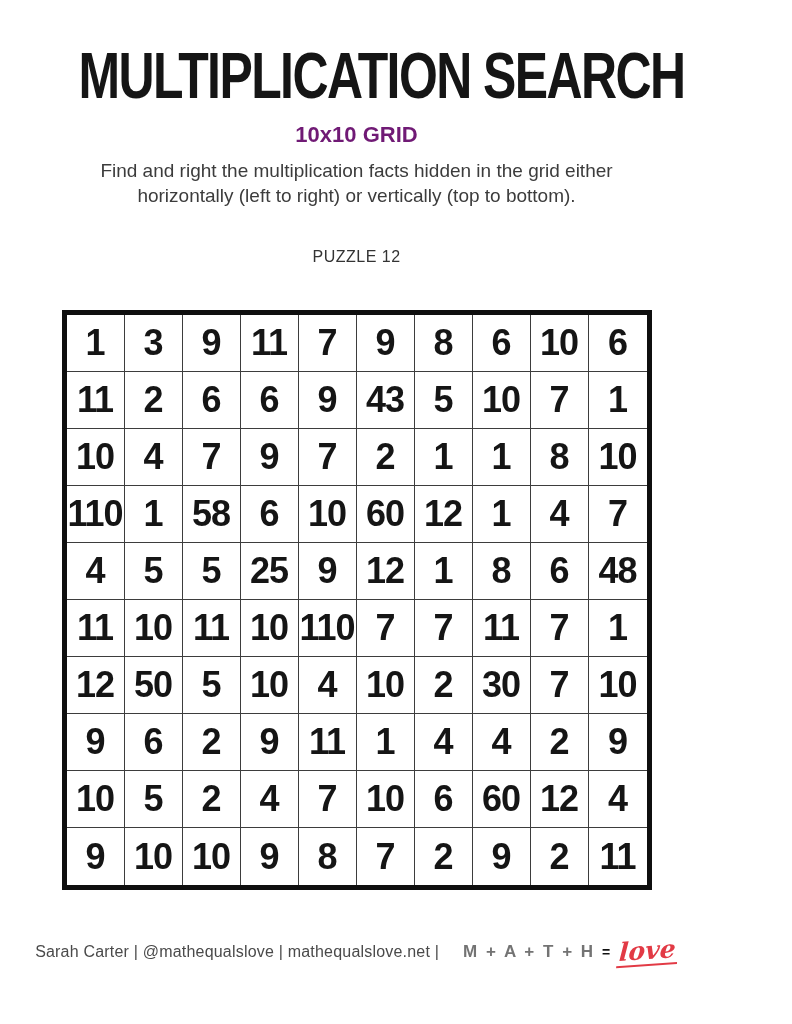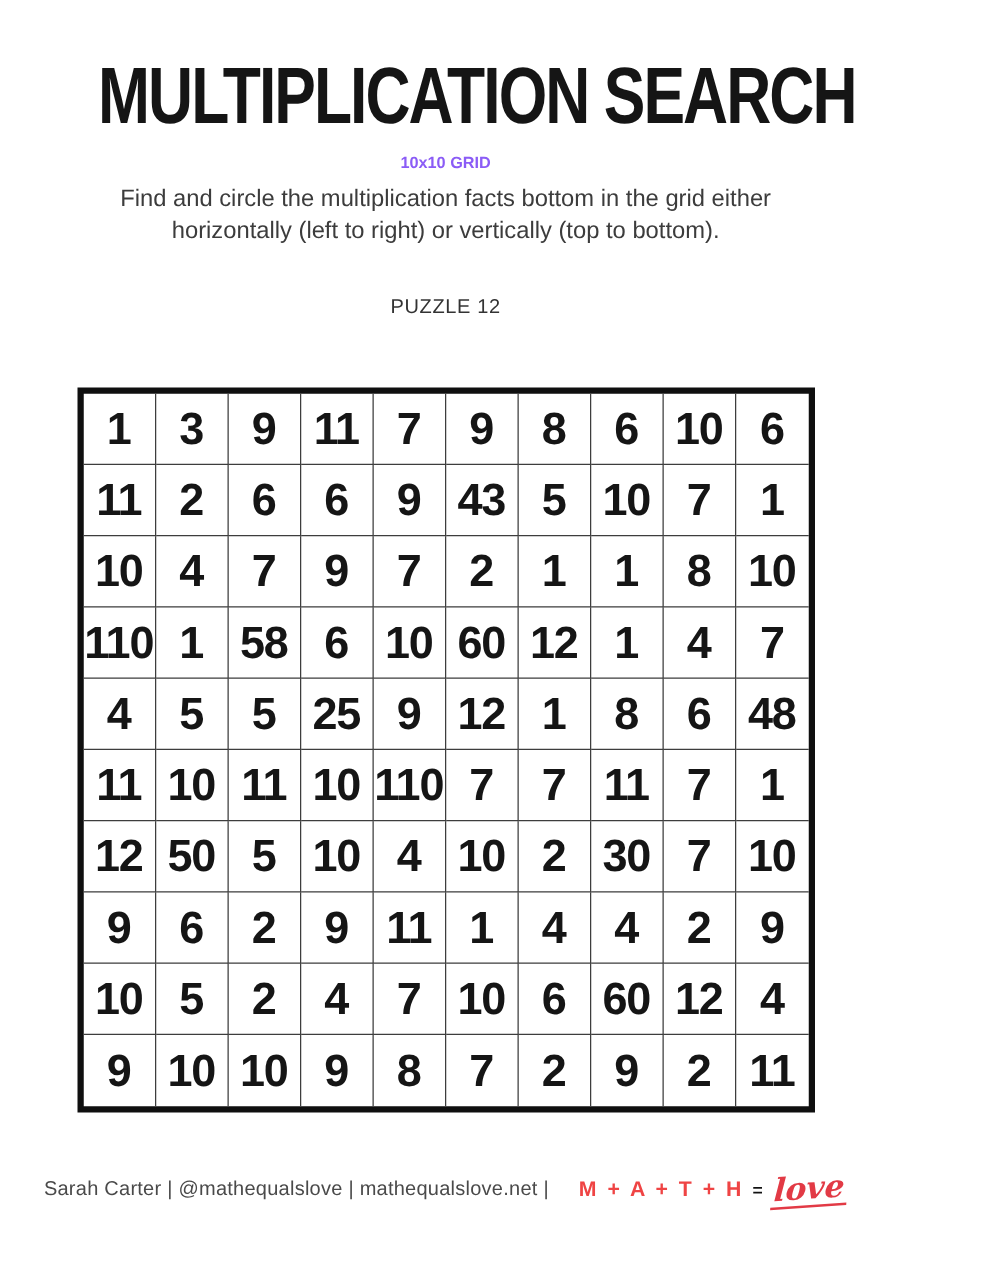--- a/index.html
+++ b/index.html
@@ -32,23 +32,23 @@
     letter-spacing: -2px;
     white-space: nowrap;
     color: #151515;
     transform: scaleX(0.78);
     transform-origin: 50% 50%;
     line-height: 1.0;
     margin: 0;
   }
   .subtitle {
     margin-top: 14px;
-    font-size: 13px;
-    font-weight: bold;
-    color: #8b5cf6;
+    font-size: 22px;
+    font-weight: bold;
+    color: #701a75;
     letter-spacing: 0px;
   }
   .instructions {
     margin-top: 10px;
     font-size: 19px;
     line-height: 25px;
     color: #3c3c3c;
   }
   .puzzle-label {
     margin-top: 40px;
@@ -103,21 +103,21 @@
     letter-spacing: 0.2px;
   }
   .brand {
     display: flex;
     align-items: center;
     gap: 7px;
   }
   .brand-text {
     font-size: 17px;
     font-weight: bold;
-    color: #ef4444;
+    color: #737373;
     letter-spacing: 2px;
   }
   .brand-equals {
     font-size: 14px;
     font-weight: bold;
     color: #111111;
   }
   .brand-love {
     font-family: "DejaVu Serif", serif;
     font-style: italic;
@@ -131,21 +131,21 @@
 </style>
 </head>
 <body>
 
 <div class="page">
 
   <div class="header">
     <div class="title">MULTIPLICATION SEARCH</div>
     <div class="subtitle">10x10 GRID</div>
     <div class="instructions">
-      <div>Find and circle the multiplication facts bottom in the grid either</div>
+      <div>Find and right the multiplication facts hidden in the grid either</div>
       <div>horizontally (left to right) or vertically (top to bottom).</div>
     </div>
     <div class="puzzle-label">PUZZLE 12</div>
   </div>
 
   <div class="grid-wrap">
     <div class="puzzle-grid">
         <div class="cell">1</div>
         <div class="cell">3</div>
         <div class="cell">9</div>

